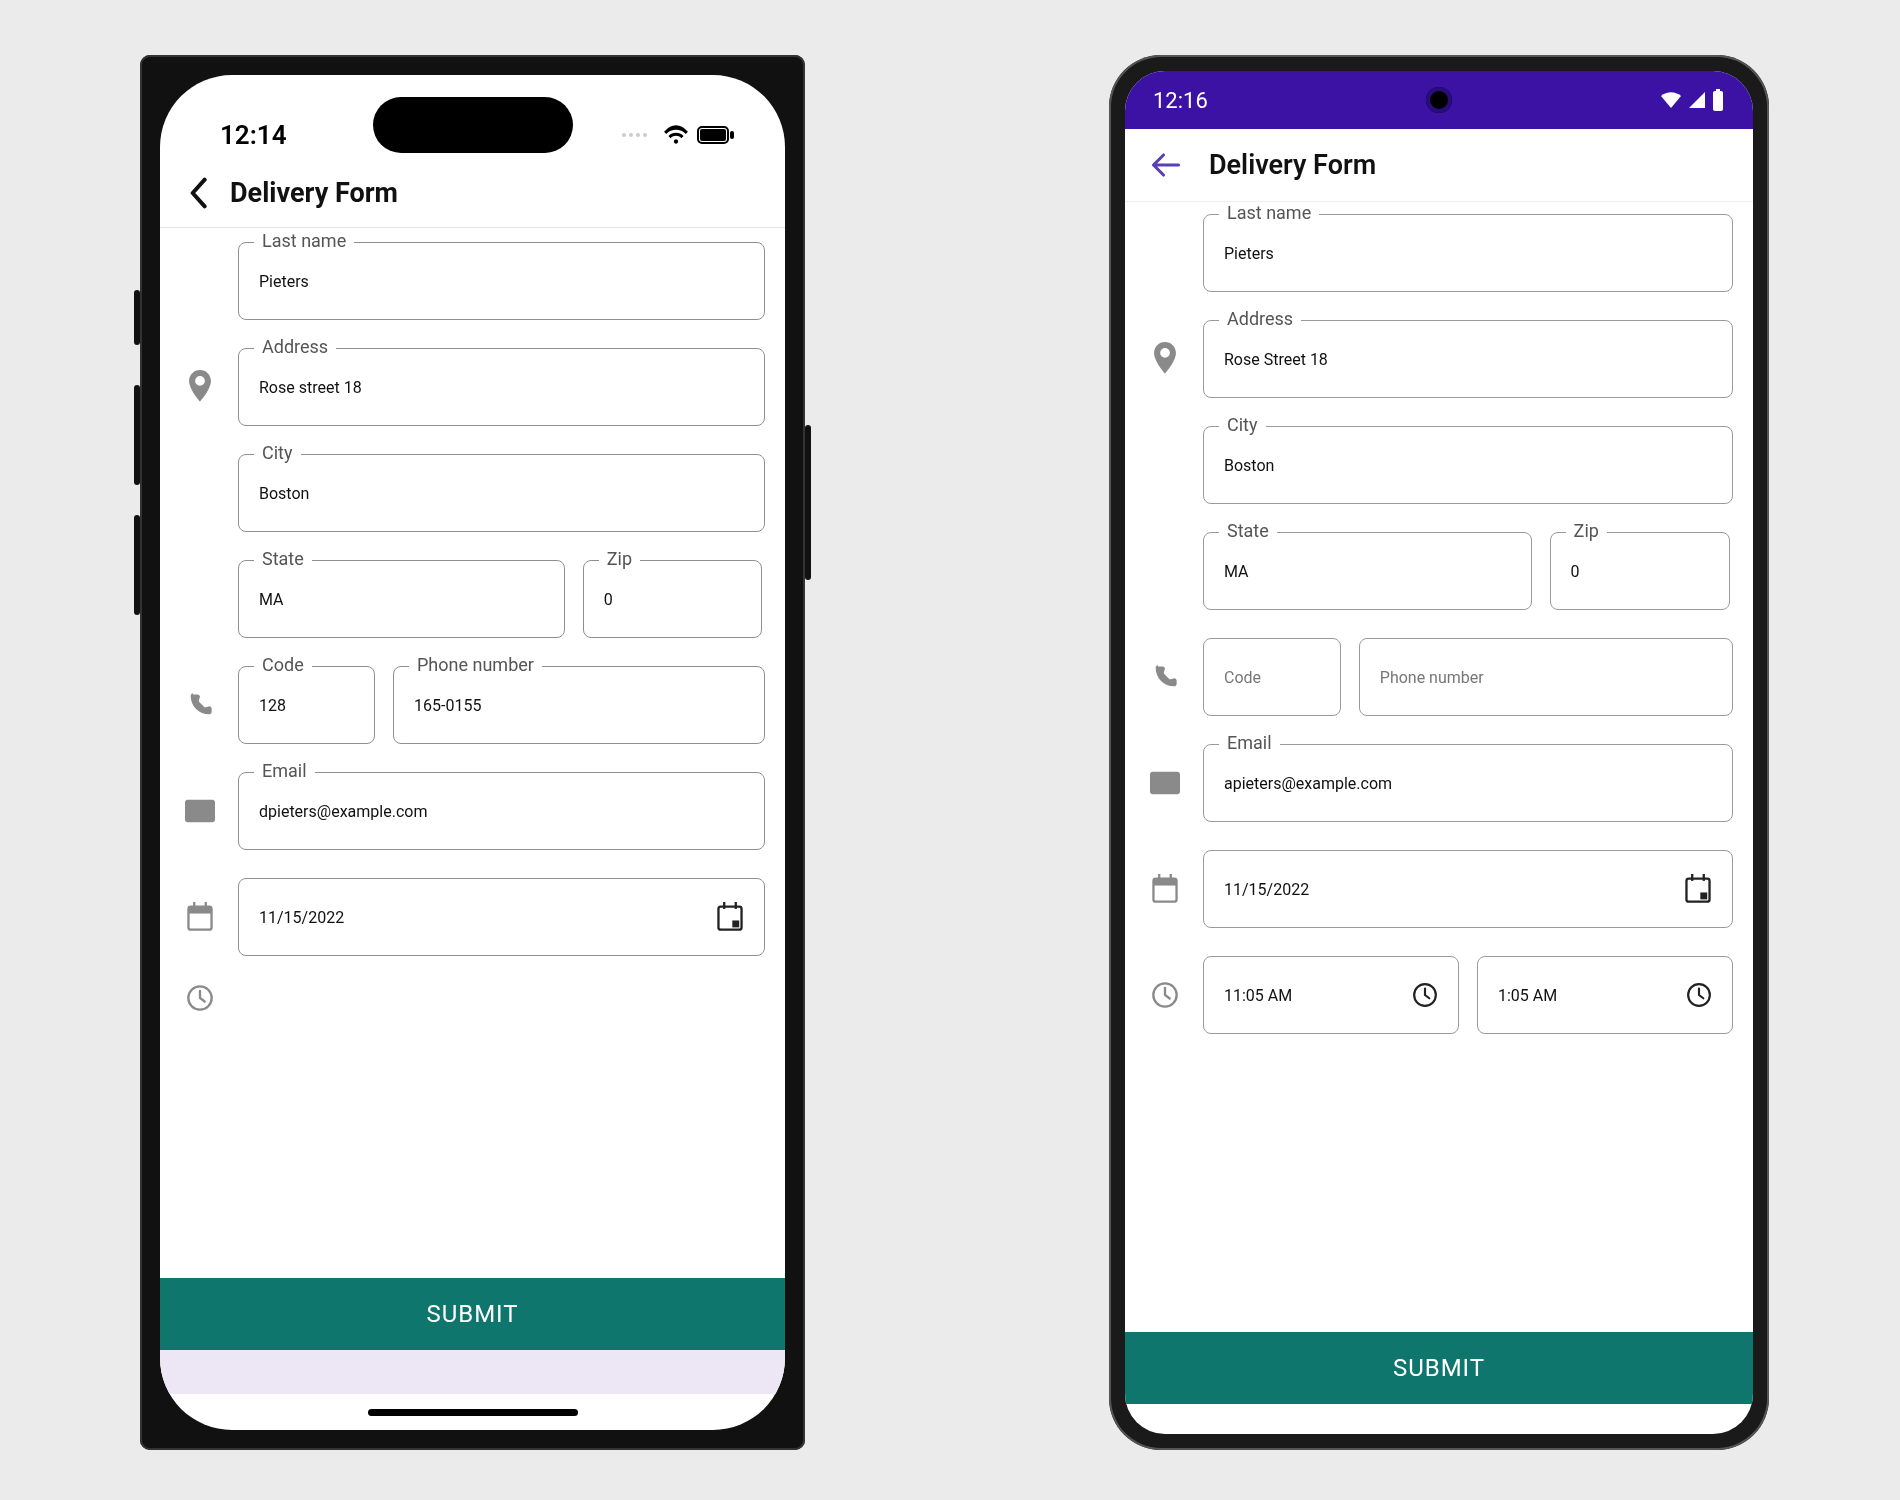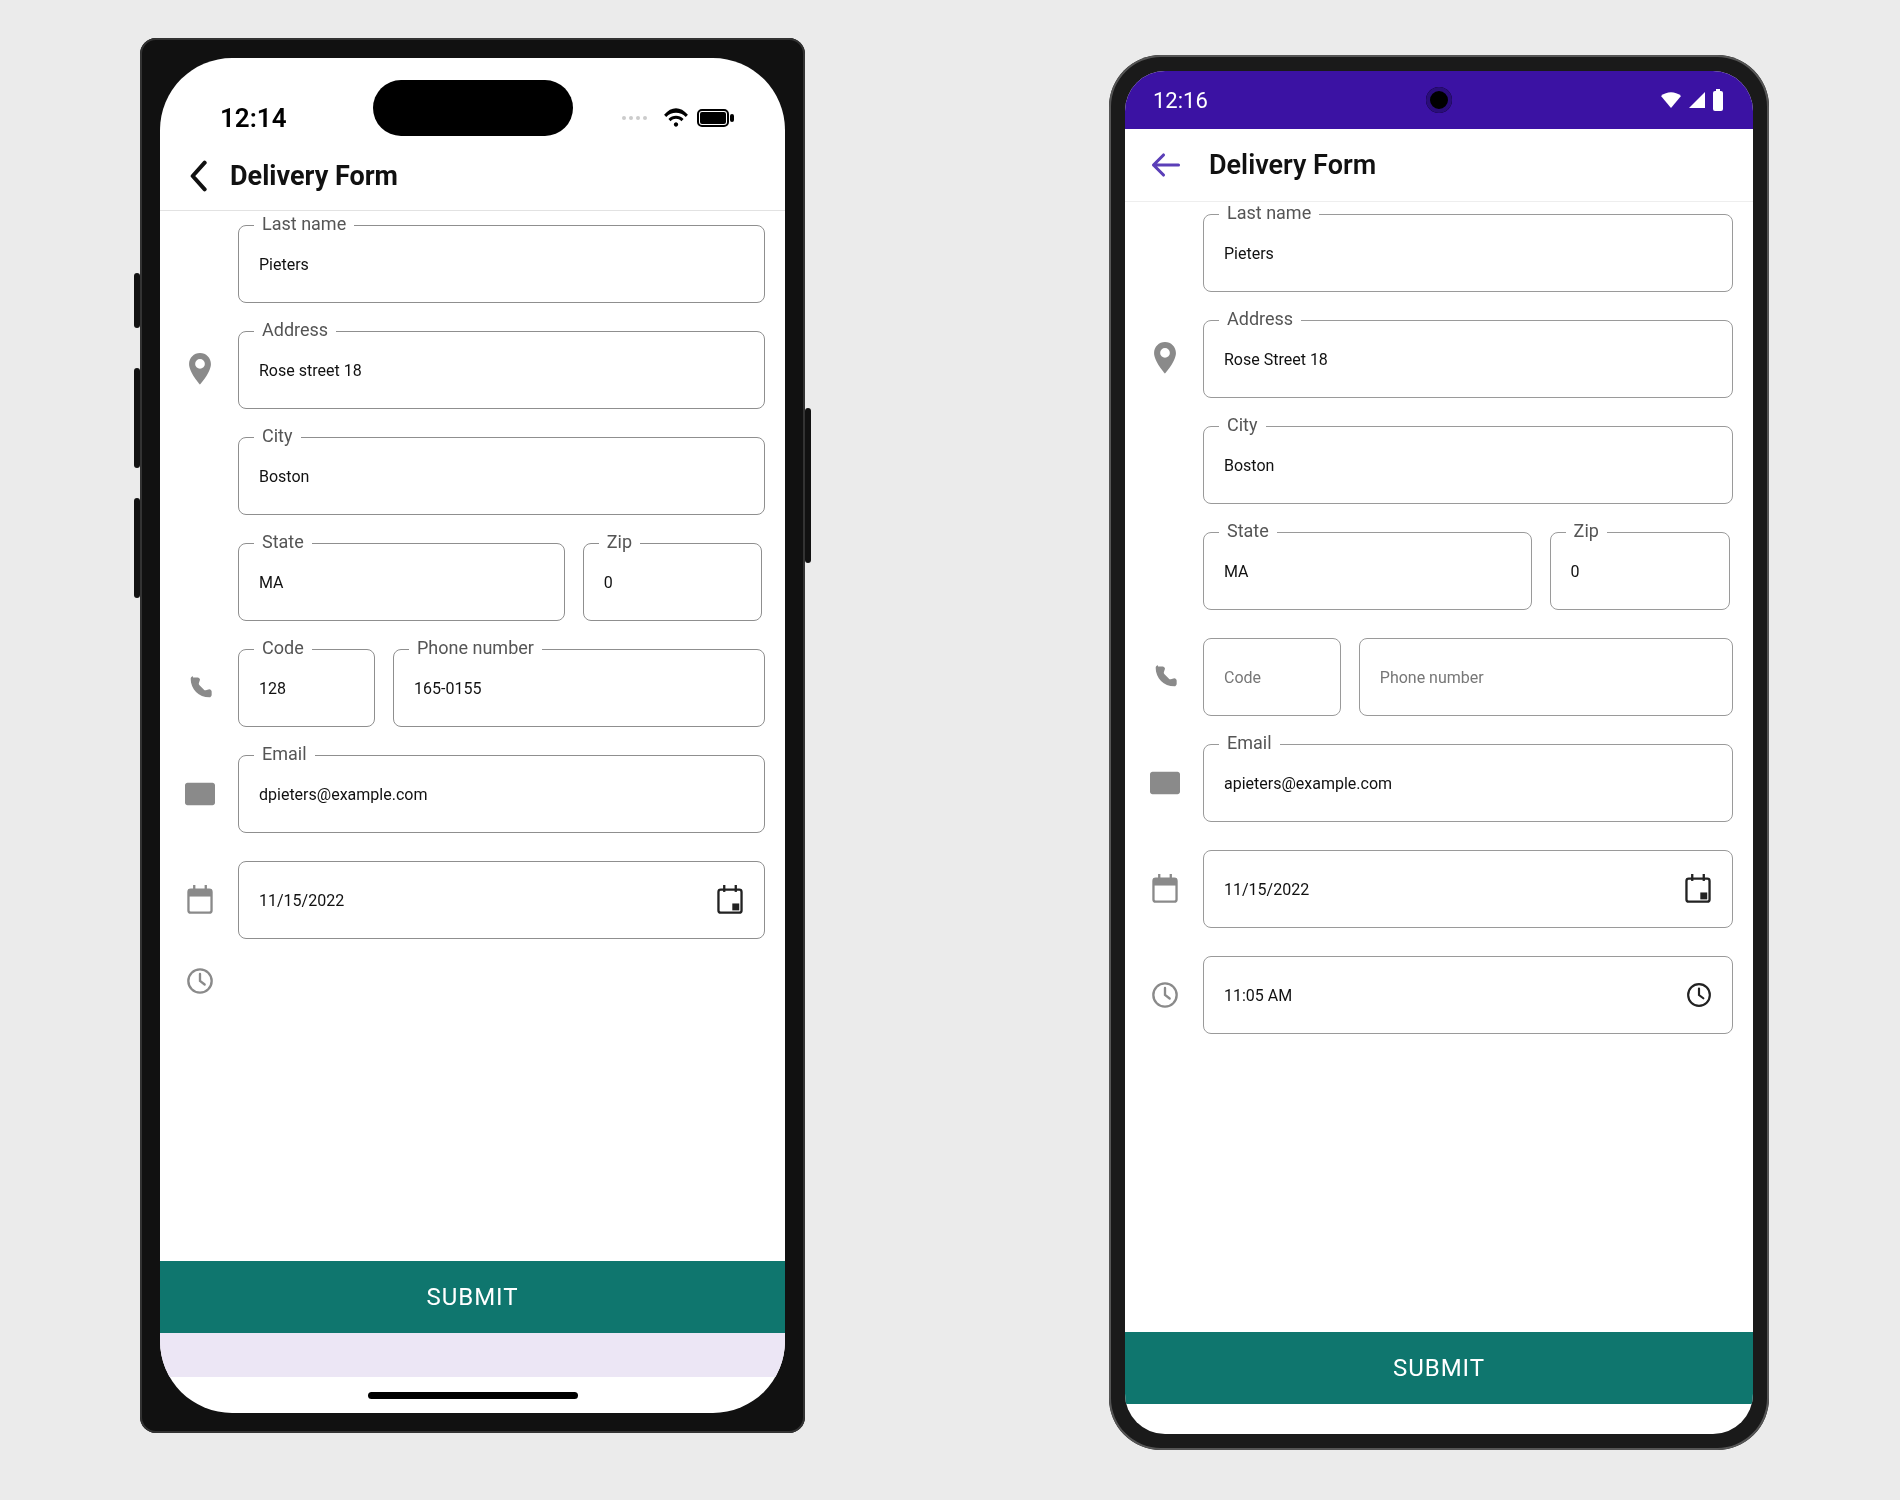--- a/index.html
+++ b/index.html
@@ -7,25 +7,25 @@
     background: #ebebeb;
     font-family: -apple-system, BlinkMacSystemFont, "Segoe UI", Roboto, sans-serif;
     width: 1900px;
     height: 1500px;
     position: relative;
   }
   
   .iphone {
     position: absolute;
     left: 140px;
-    top: 38px;
+    top: 55px;
     width: 665px;
     height: 1395px;
     background: #111;
-    border-radius: 16px;
+    border-radius: 10px;
     padding: 20px;
     box-shadow: 0 0 0 2px #333 inset;
   }
   .iphone-side-btn { position:absolute; background:#111; border-radius:4px;}
   .iphone .sb1 { left:-6px; top:235px; width:6px; height:55px;}
   .iphone .sb2 { left:-6px; top:330px; width:6px; height:100px;}
   .iphone .sb3 { left:-6px; top:460px; width:6px; height:100px;}
   .iphone .sb4 { right:-6px; top:370px; width:6px; height:155px;}
   .iphone-screen {
     width: 100%; height: 100%;
@@ -479,20 +479,31 @@
             <div class="box">
               <span>11:05 AM</span>
               <span class="trail ic">
                 <svg width="26" height="26" viewBox="0 0 24 24">
                     <circle cx="12" cy="12" r="10" fill="none" stroke="#222" stroke-width="2"></circle>
                     <path d="M12 6v6l4 3" stroke="#222" stroke-width="2" fill="none" stroke-linecap="round"></path>
                   </svg>
               </span>
             </div>
           </div>
+          <div class="tf with-trail w-half">
+            <div class="box">
+              <span>1:05 AM</span>
+              <span class="trail ic">
+                <svg width="26" height="26" viewBox="0 0 24 24">
+                    <circle cx="12" cy="12" r="10" fill="none" stroke="#222" stroke-width="2"></circle>
+                    <path d="M12 6v6l4 3" stroke="#222" stroke-width="2" fill="none" stroke-linecap="round"></path>
+                  </svg>
+              </span>
+            </div>
+          </div>
         </div>
       </div>
     </div>
 
     <div class="submit">
       <div class="submit-btn">
         <span>SUBMIT</span>
       </div>
       <div class="subfoot"></div>
     </div>

